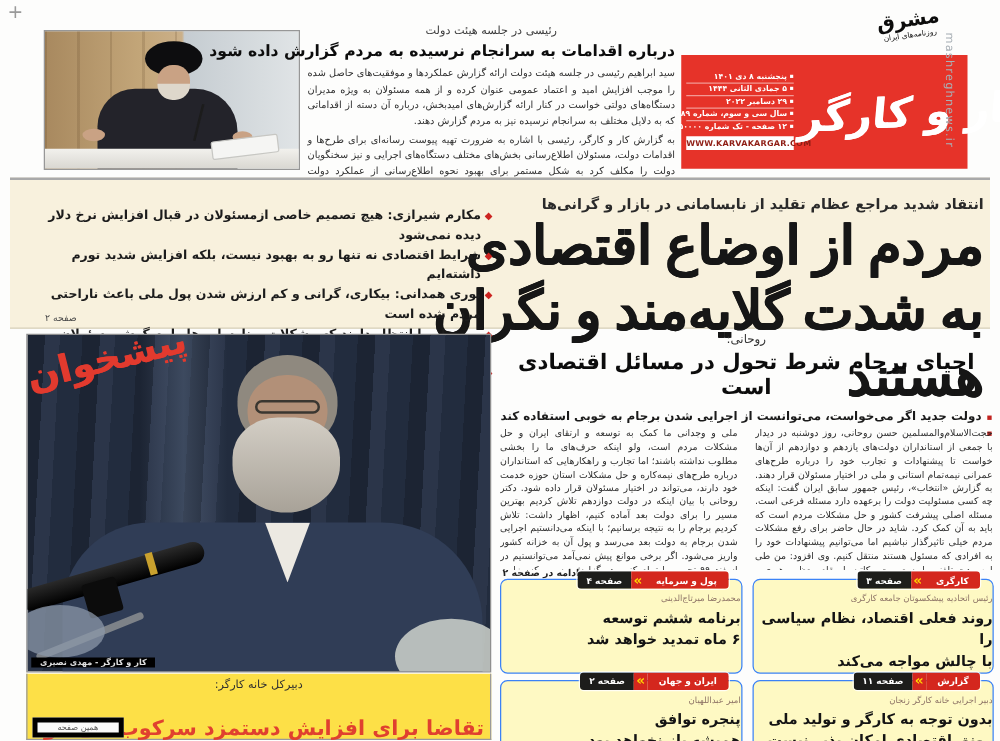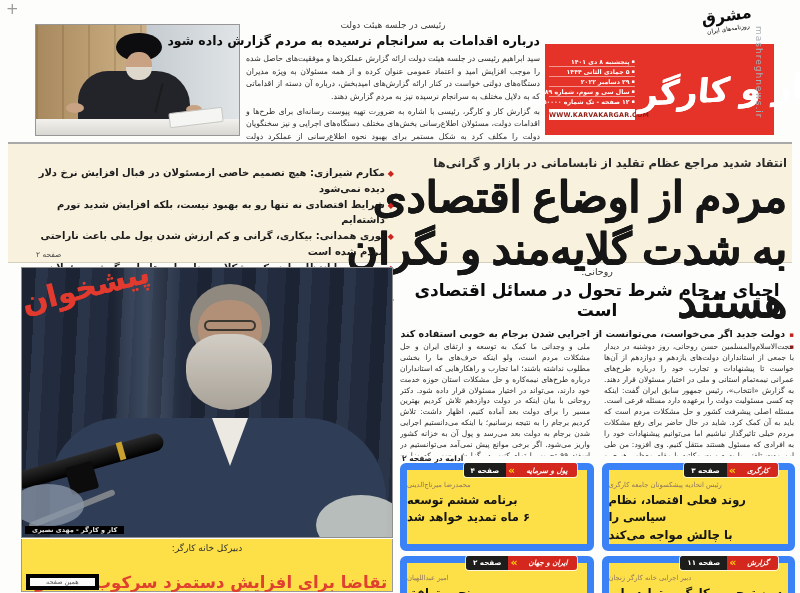--- a/index.html
+++ b/index.html
@@ -99,26 +99,26 @@
 
   
   .wage{left:21px;top:539px;width:372px;height:53px;background:#fde047;border:1px solid #9a9a9a;border-top:none;text-align:center;}
   .wg-kicker{font-size:9px;color:#2f2f2f;margin-top:4px;}
   .wg-headline{font-size:16.5px;font-weight:bold;color:#e0402f;margin-top:20px;letter-spacing:-.3px;white-space:nowrap;}
   .wg-ref{position:absolute;left:4px;bottom:1px;font-size:6.5px;color:#555;border:4px solid #000000;padding:0 16px;background:#fafafa;}
 
   
   .teasers{left:400px;top:463px;width:395px;height:127px;display:grid;grid-template-columns:1fr 1fr;grid-template-rows:1fr 1fr;
            gap:5px 8px;direction:rtl;}
-  .tz{position:relative;background:#fde047;border:7px solid #3b82f6;border-radius:6px;text-align:left;padding-top:11px;}
+  .tz{position:relative;background:#fef9c3;border:1px solid #3b82f6;border-radius:6px;text-align:right;padding-top:11px;}
   .tag{position:absolute;top:-7px;right:10px;display:flex;direction:ltr;height:14px;border-radius:3px;overflow:hidden;
        box-shadow:0 0 0 1px rgba(255,255,255,.8);}
   .tag-page{background:#1d1d1b;color:#fff;font-size:7.2px;font-weight:bold;display:flex;align-items:center;padding:0 7px;white-space:nowrap;}
   .tag-chev{background:#d4271e;color:#ffd400;font-size:11px;font-weight:bold;display:flex;align-items:center;padding:0 2px;line-height:1;}
-  .tag-sec{background:#d4271e;color:#fff;font-size:7.2px;font-weight:bold;display:flex;align-items:center;padding:0 9px;white-space:nowrap;font-style:italic;}
+  .tag-sec{background:#d4271e;color:#fff;font-size:7.2px;font-weight:bold;display:flex;align-items:center;padding:0 9px;white-space:nowrap;}
   .tz-by{font-size:6.8px;color:#8c7265;}
   .tz-h{font-size:11.5px;font-weight:bold;color:#141414;line-height:1.5;margin-top:3px;white-space:pre-line;letter-spacing:-.2px;}
 </style>
 </head>
 <body>
 
 <div class="page">
 
   <div class="abs cropmark">+</div>
 

